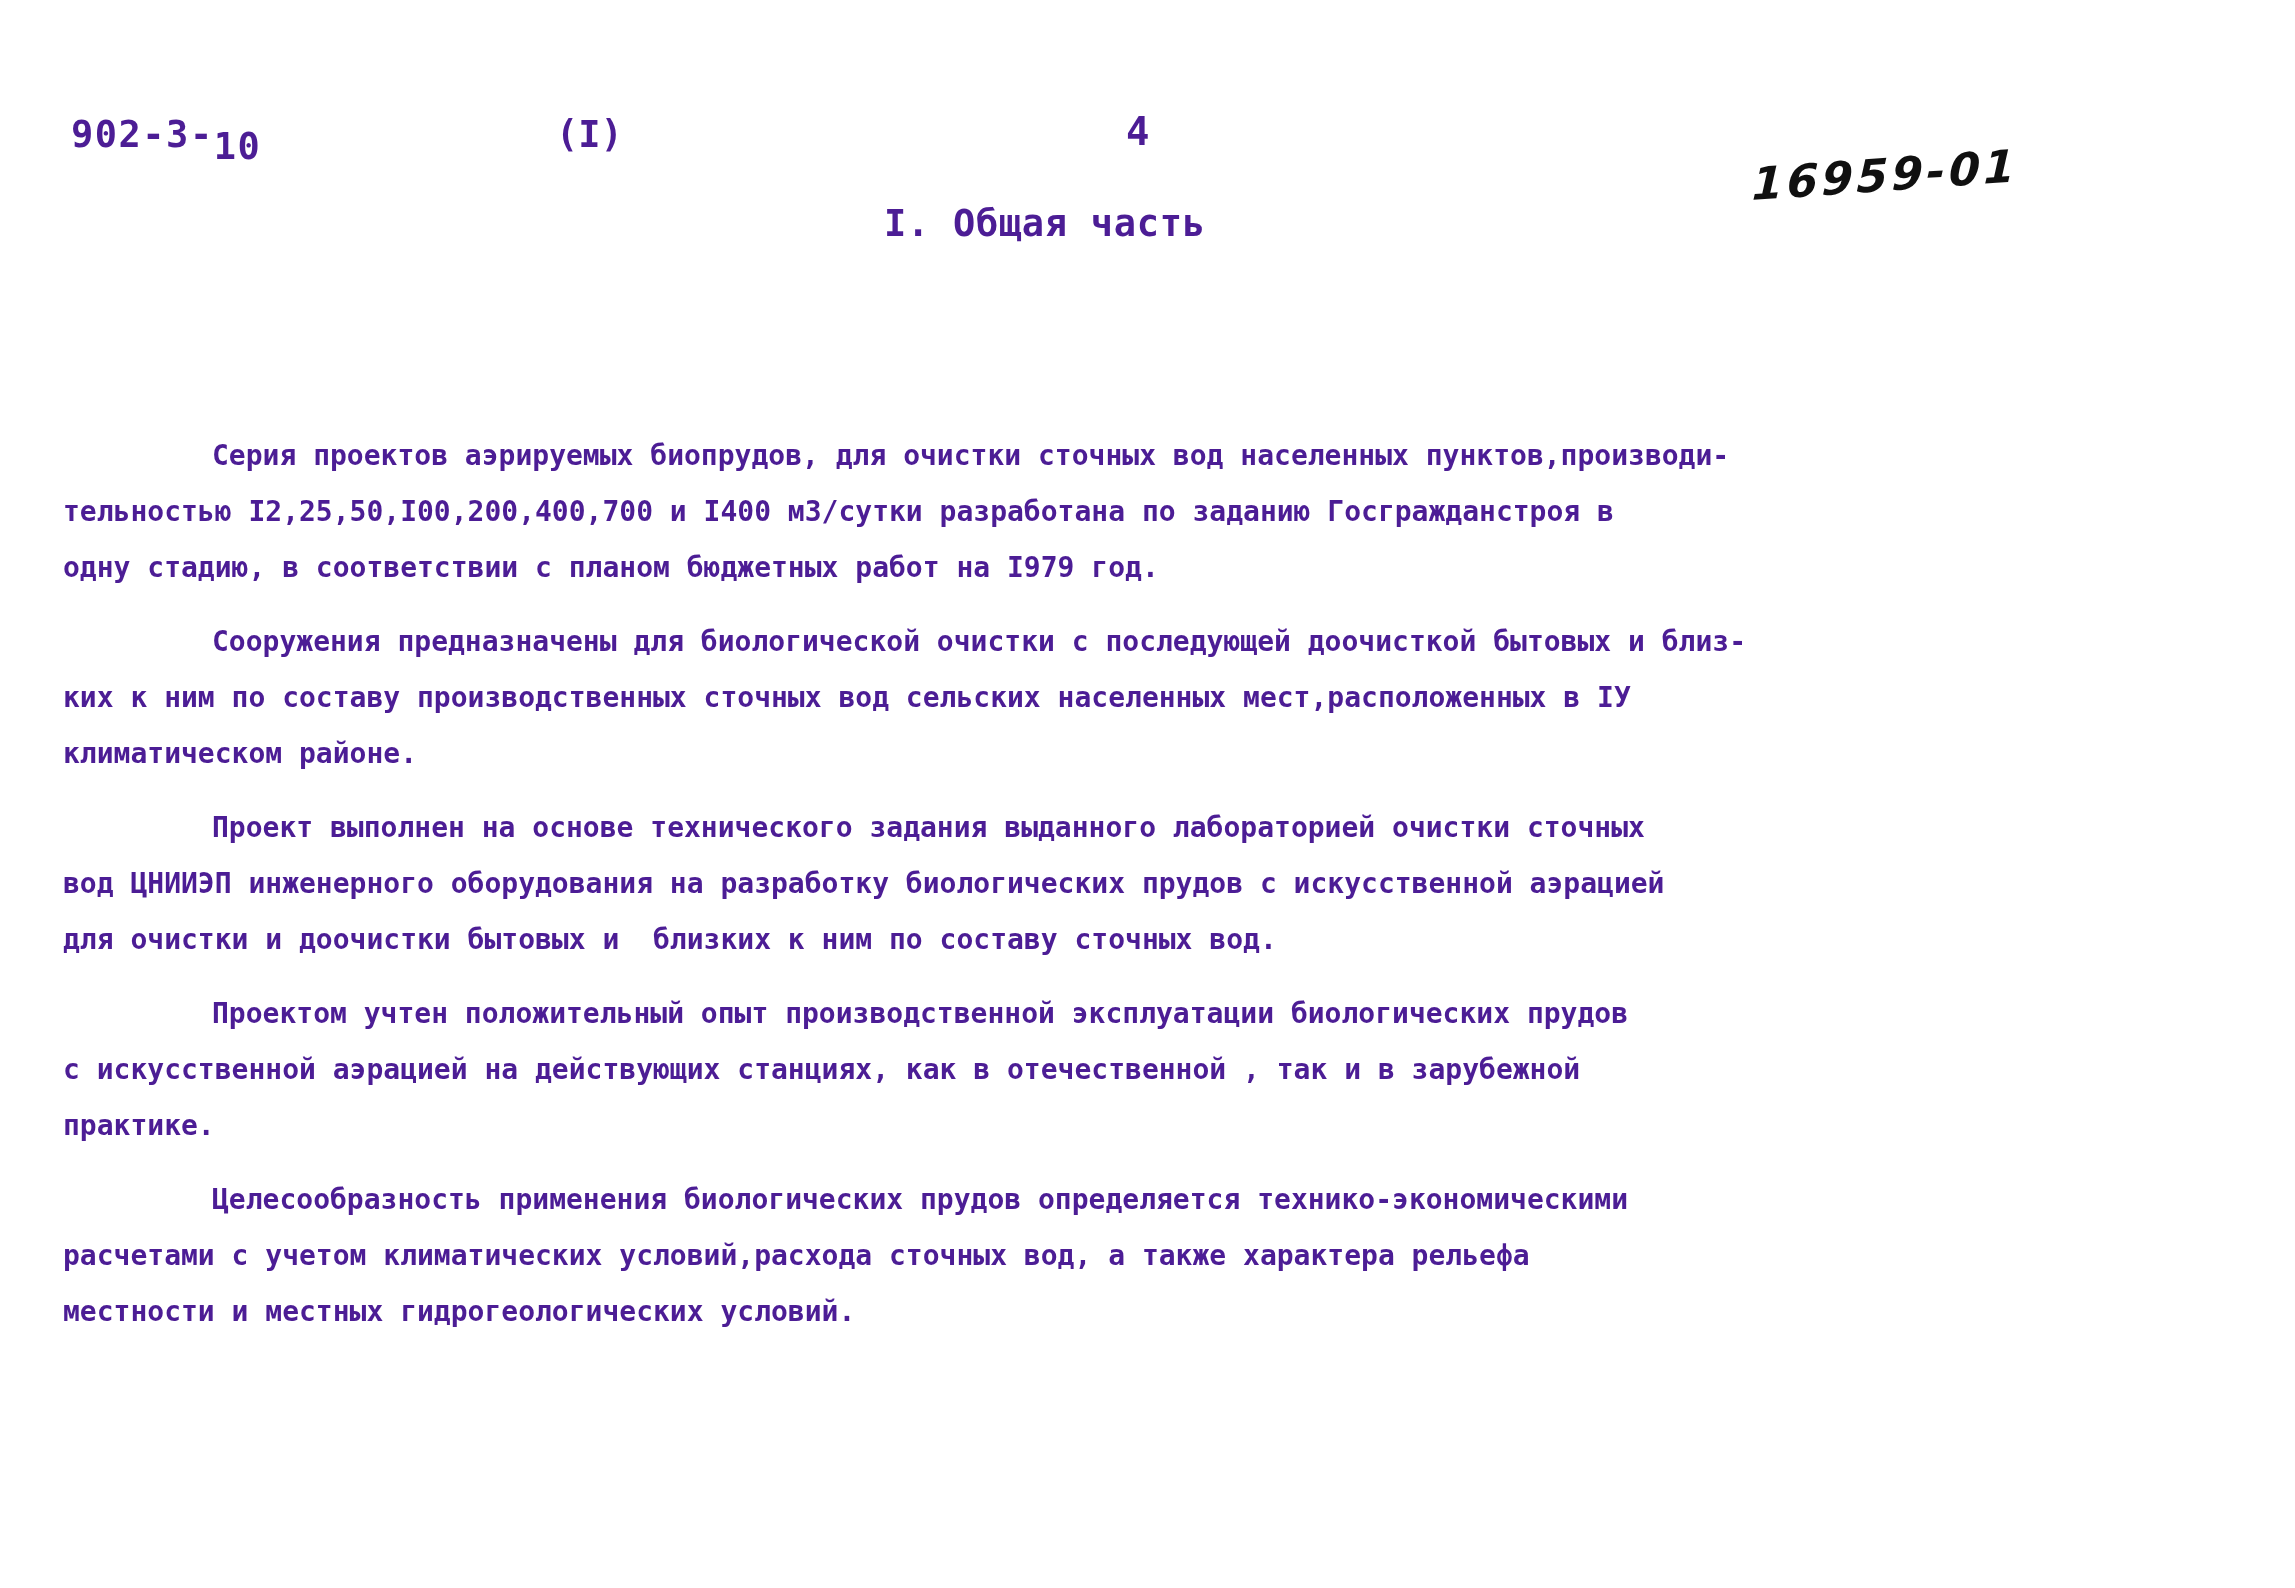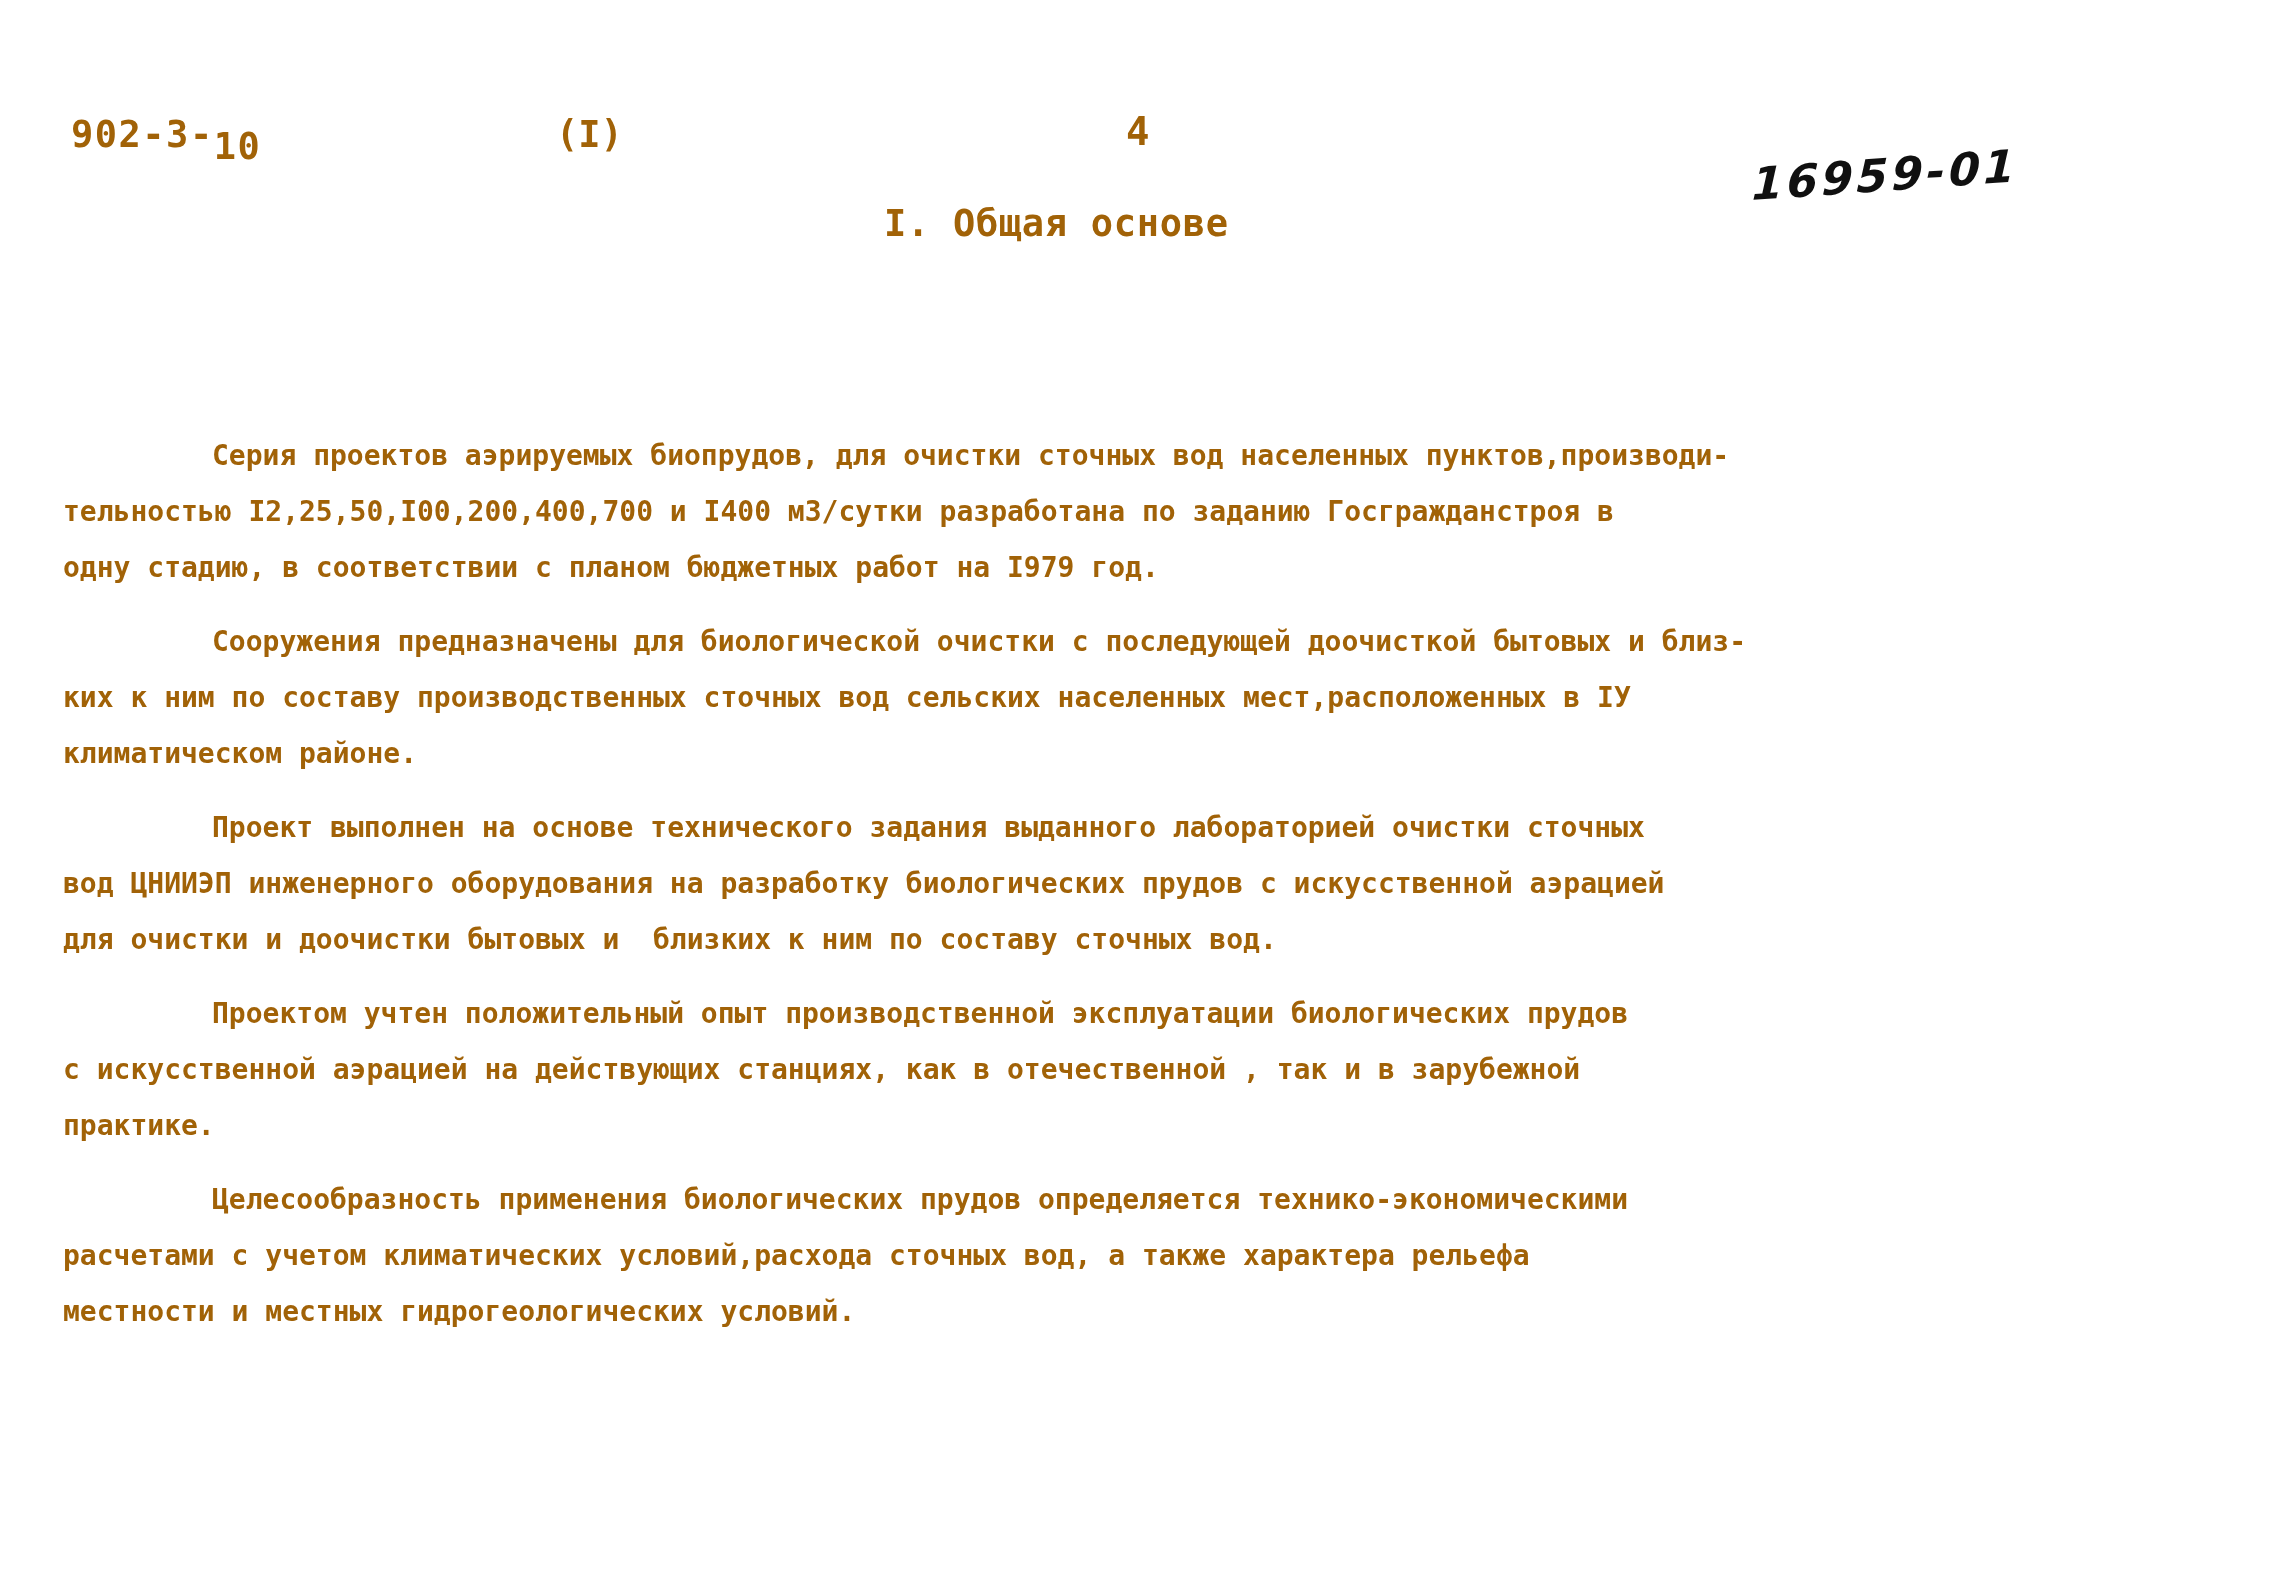--- a/index.html
+++ b/index.html
@@ -16,21 +16,21 @@
     color: #141414;
   }
   .page {
     position: absolute;
     inset: 0;
     background: #ffffff;
   }
   .typed {
     font-family: "DejaVu Sans Mono", "Liberation Mono", monospace;
     font-weight: 700;
-    color: #a16207;
+    color: #4c1d95;
     white-space: pre;
   }
   .hdr-doc {
     position: absolute;
     left: 71px;
     top: 113px;
     font-size: 37px;
     letter-spacing: 1.5px;
   }
   .hdr-doc .lower {
@@ -102,19 +102,19 @@
 <div class="page">
 
   <div class="typed hdr-doc"><span>902-3-</span><span class="lower">10</span></div>
 
   <div class="typed hdr-volume">(I)</div>
 
   <div class="typed hdr-page">4</div>
 
   <div class="stamp">16959-01</div>
 
-  <div class="typed doc-title">I. Общая основе</div>
+  <div class="typed doc-title">I. Общая часть</div>
 
 
   <div class="typed body-text" id="paragraphs"><div class="para"><div class="line indent">Серия проектов аэрируемых биопрудов, для очистки сточных вод населенных пунктов,производи-</div><div class="line">тельностью I2,25,50,I00,200,400,700 и I400 м3/сутки разработана по заданию Госгражданстроя в</div><div class="line">одну стадию, в соответствии с планом бюджетных работ на I979 год.</div></div><div class="para"><div class="line indent">Сооружения предназначены для биологической очистки с последующей доочисткой бытовых и близ-</div><div class="line">ких к ним по составу производственных сточных вод сельских населенных мест,расположенных в IУ</div><div class="line">климатическом районе.</div></div><div class="para"><div class="line indent">Проект выполнен на основе технического задания выданного лабораторией очистки сточных</div><div class="line">вод ЦНИИЭП инженерного оборудования на разработку биологических прудов с искусственной аэрацией</div><div class="line">для очистки и доочистки бытовых и  близких к ним по составу сточных вод.</div></div><div class="para"><div class="line indent">Проектом учтен положительный опыт производственной эксплуатации биологических прудов</div><div class="line">с искусственной аэрацией на действующих станциях, как в отечественной , так и в зарубежной</div><div class="line">практике.</div></div><div class="para"><div class="line indent">Целесообразность применения биологических прудов определяется технико-экономическими</div><div class="line">расчетами с учетом климатических условий,расхода сточных вод, а также характера рельефа</div><div class="line">местности и местных гидрогеологических условий.</div></div></div>
 
 </div>
 
 
 </body></html>

